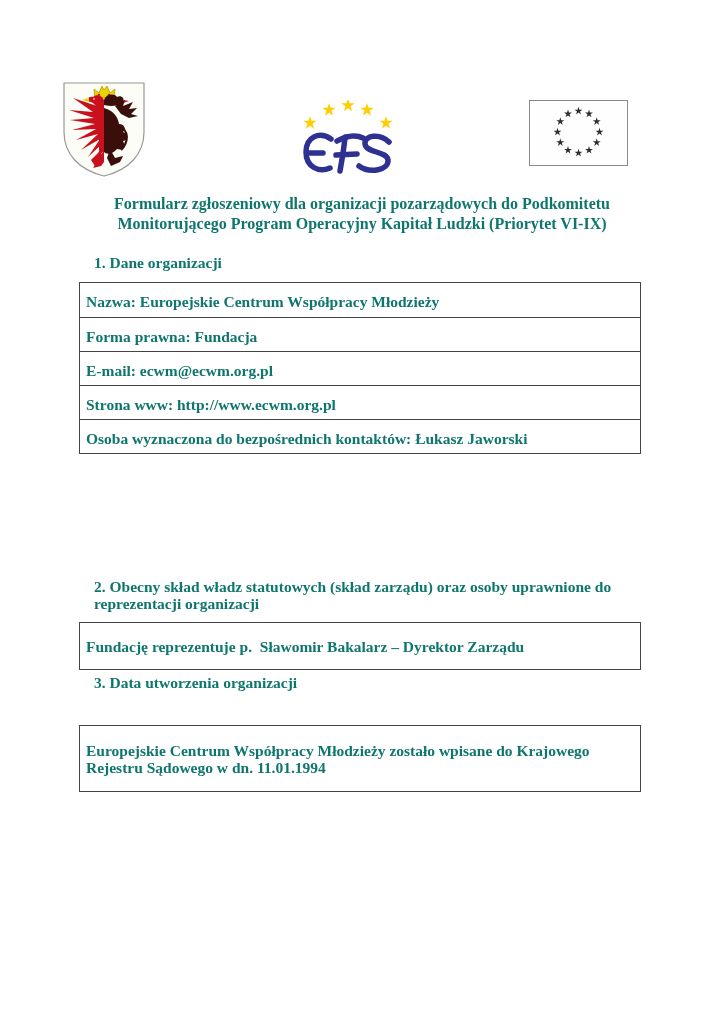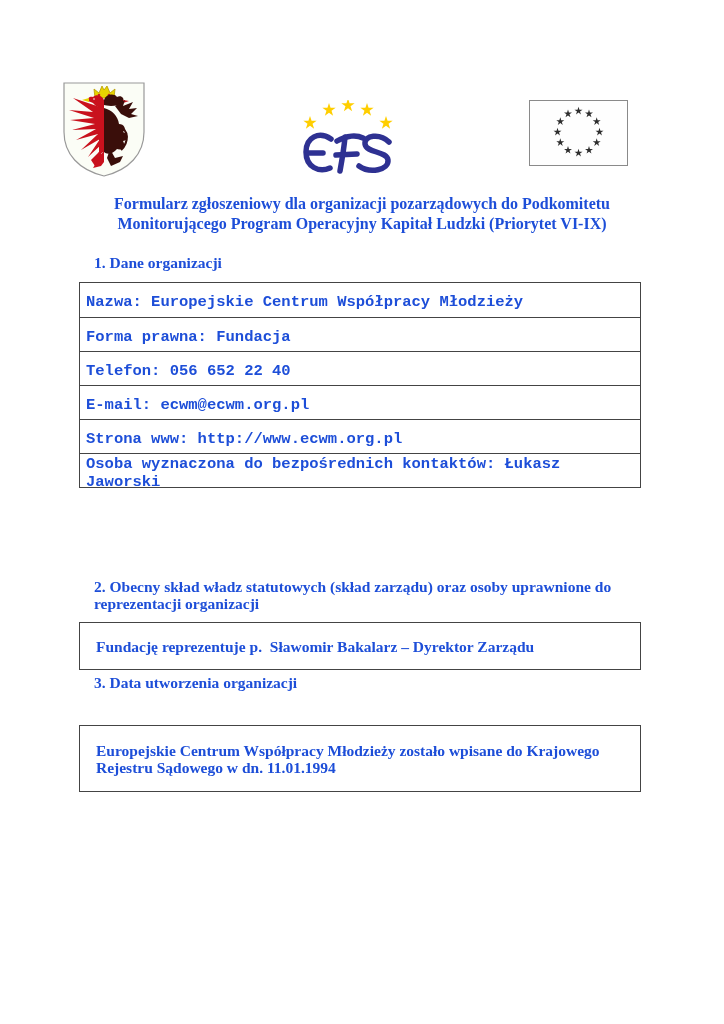--- a/index.html
+++ b/index.html
@@ -7,21 +7,21 @@
     padding: 0;
     background: #ffffff;
   }
   .page {
     position: relative;
     width: 724px;
     height: 1024px;
     background: #ffffff;
     font-family: "Liberation Serif", "DejaVu Serif", serif;
     font-weight: bold;
-    color: #1d4ed8;
+    color: #0f766e;
     overflow: hidden;
   }
   .logo { position: absolute; }
   #coat-logo  { left: 63px;  top: 82px;  width: 82px; height: 96px; }
   #efs-logo   { left: 300px; top: 100px; width: 96px; height: 76px; }
   #euflag-logo{ left: 529px; top: 100px; width: 99px; height: 66px; }
 
   .doc-title {
     position: absolute;
     top: 194px; left: 0;
@@ -51,34 +51,33 @@
     background: #ffffff;
   }
   .org-row {
     height: 34px;
     box-sizing: border-box;
     display: flex;
     align-items: center;
     padding: 4px 6px 0 6px;
     font-size: 15.5px;
     border-top: 1px solid #444444;
-    font-family: Liberation Mono, monospace;
   }
   .org-row:first-child { border-top: none; }
 
   .text-box {
     position: absolute;
     left: 79px;
     width: 562px;
     box-sizing: border-box;
     border: 1px solid #444444;
     background: #ffffff;
     display: flex;
     align-items: center;
-    padding: 0 16px;
+    padding: 0 6px;
     font-size: 15.5px;
     line-height: 17px;
     white-space: pre-wrap;
   }
   #representation-box { top: 622px; height: 48px; }
   #creation-box       { top: 725px; height: 67px; }
 </style>
 </head>
 <body>
 
@@ -154,21 +153,20 @@
 
   <div class="doc-title">
     <div>Formularz zgłoszeniowy dla organizacji pozarządowych do Podkomitetu</div>
     <div>Monitorującego Program Operacyjny Kapitał Ludzki (Priorytet VI-IX)</div>
   </div>
 
   <h2 class="sec-heading" id="sec1-heading">1. Dane organizacji</h2>
   <div class="org-table">
     <div class="org-row">Nazwa: Europejskie Centrum Współpracy Młodzieży</div>
     <div class="org-row">Forma prawna: Fundacja</div>
-    <div class="org-row">Telefon: 056 652 22 40</div>
     <div class="org-row">E-mail: ecwm@ecwm.org.pl</div>
     <div class="org-row">Strona www: http://www.ecwm.org.pl</div>
     <div class="org-row">Osoba wyznaczona do bezpośrednich kontaktów: Łukasz Jaworski</div>
   </div>
 
   <h2 class="sec-heading" id="sec2-heading">2. Obecny skład władz statutowych (skład zarządu) oraz osoby uprawnione do reprezentacji organizacji</h2>
   <div class="text-box" id="representation-box">Fundację reprezentuje p.  Sławomir Bakalarz – Dyrektor Zarządu</div>
 
   <h2 class="sec-heading" id="sec3-heading">3. Data utworzenia organizacji</h2>
   <div class="text-box" id="creation-box">Europejskie Centrum Współpracy Młodzieży zostało wpisane do Krajowego Rejestru Sądowego w dn. 11.01.1994</div>

